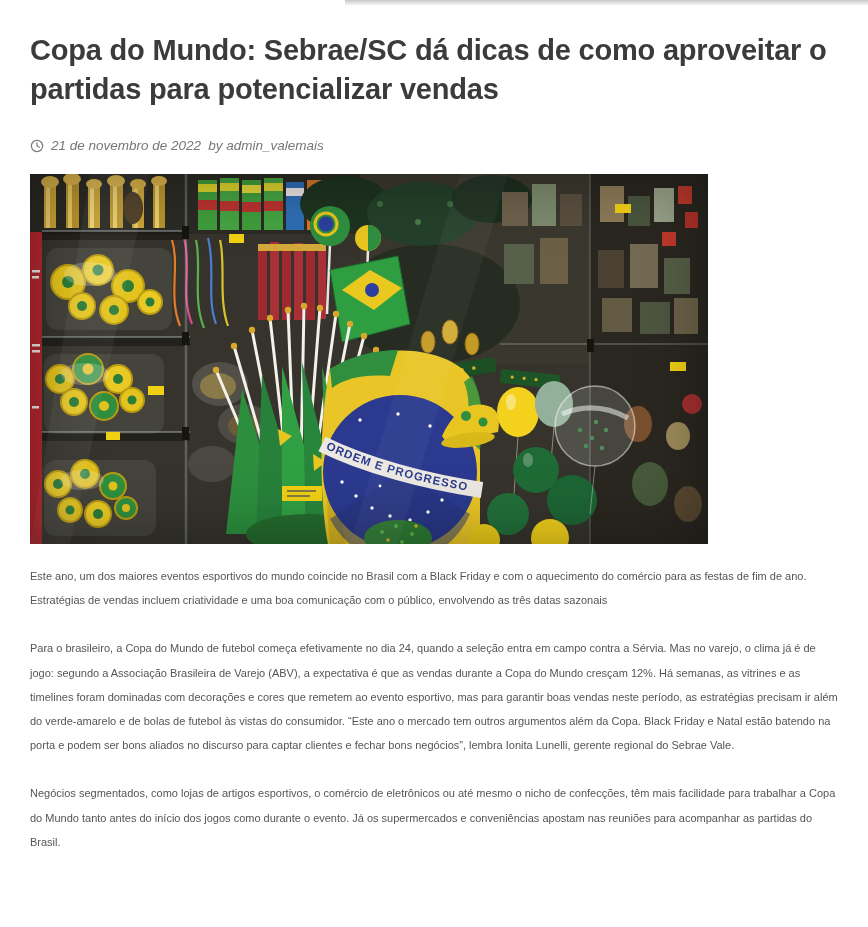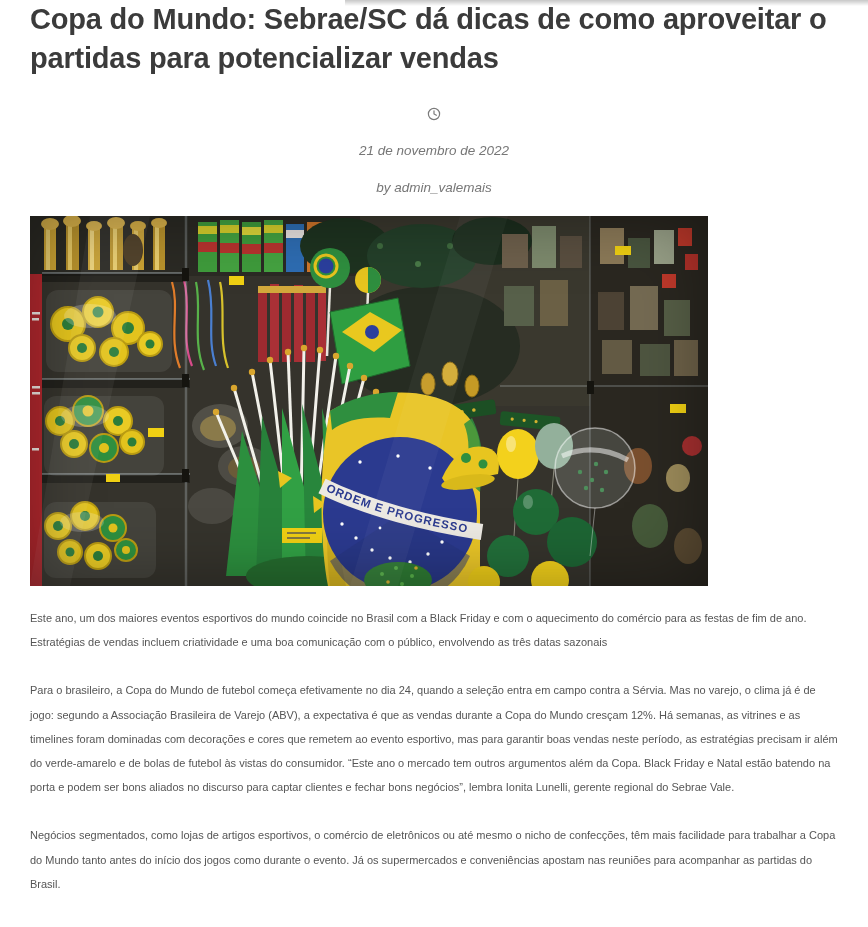--- a/index.html
+++ b/index.html
@@ -12,30 +12,30 @@
     overflow: hidden;
   }
   .top-shadow {
     position: absolute; top: 0; left: 345px; right: 0; height: 6px;
     background: linear-gradient(180deg, rgba(0,0,0,0.22), rgba(0,0,0,0));
     filter: blur(0.6px);
     pointer-events: none;
   }
   .container { padding: 0 30px; }
   h1.article-title {
-    margin: 0; padding-top: 0;
+    margin: 0; padding-top: 31px;
     font-size: 29px; line-height: 39px;
     font-weight: bold; color: #3b3b3b;
     letter-spacing: -0.2px;
   }
   h1.article-title span { display: block; }
   .meta {
     margin-top: 29px;
-    display: flex; align-items: center; gap: 22px;
-    color: #777777; font-size: 13.5px; font-style: italic; flex-direction: column;
+    display: flex; align-items: center; gap: 7px;
+    color: #777777; font-size: 13.5px; font-style: italic;
   }
   .meta .clock { display: inline-flex; flex: 0 0 auto; }
   .figure-wrap {
     margin-top: 21px;
     width: 678px; height: 370px;
     position: relative;
     background: #35332c;
   }
   .figure-wrap svg { display: block; }
   .figure-vignette {

